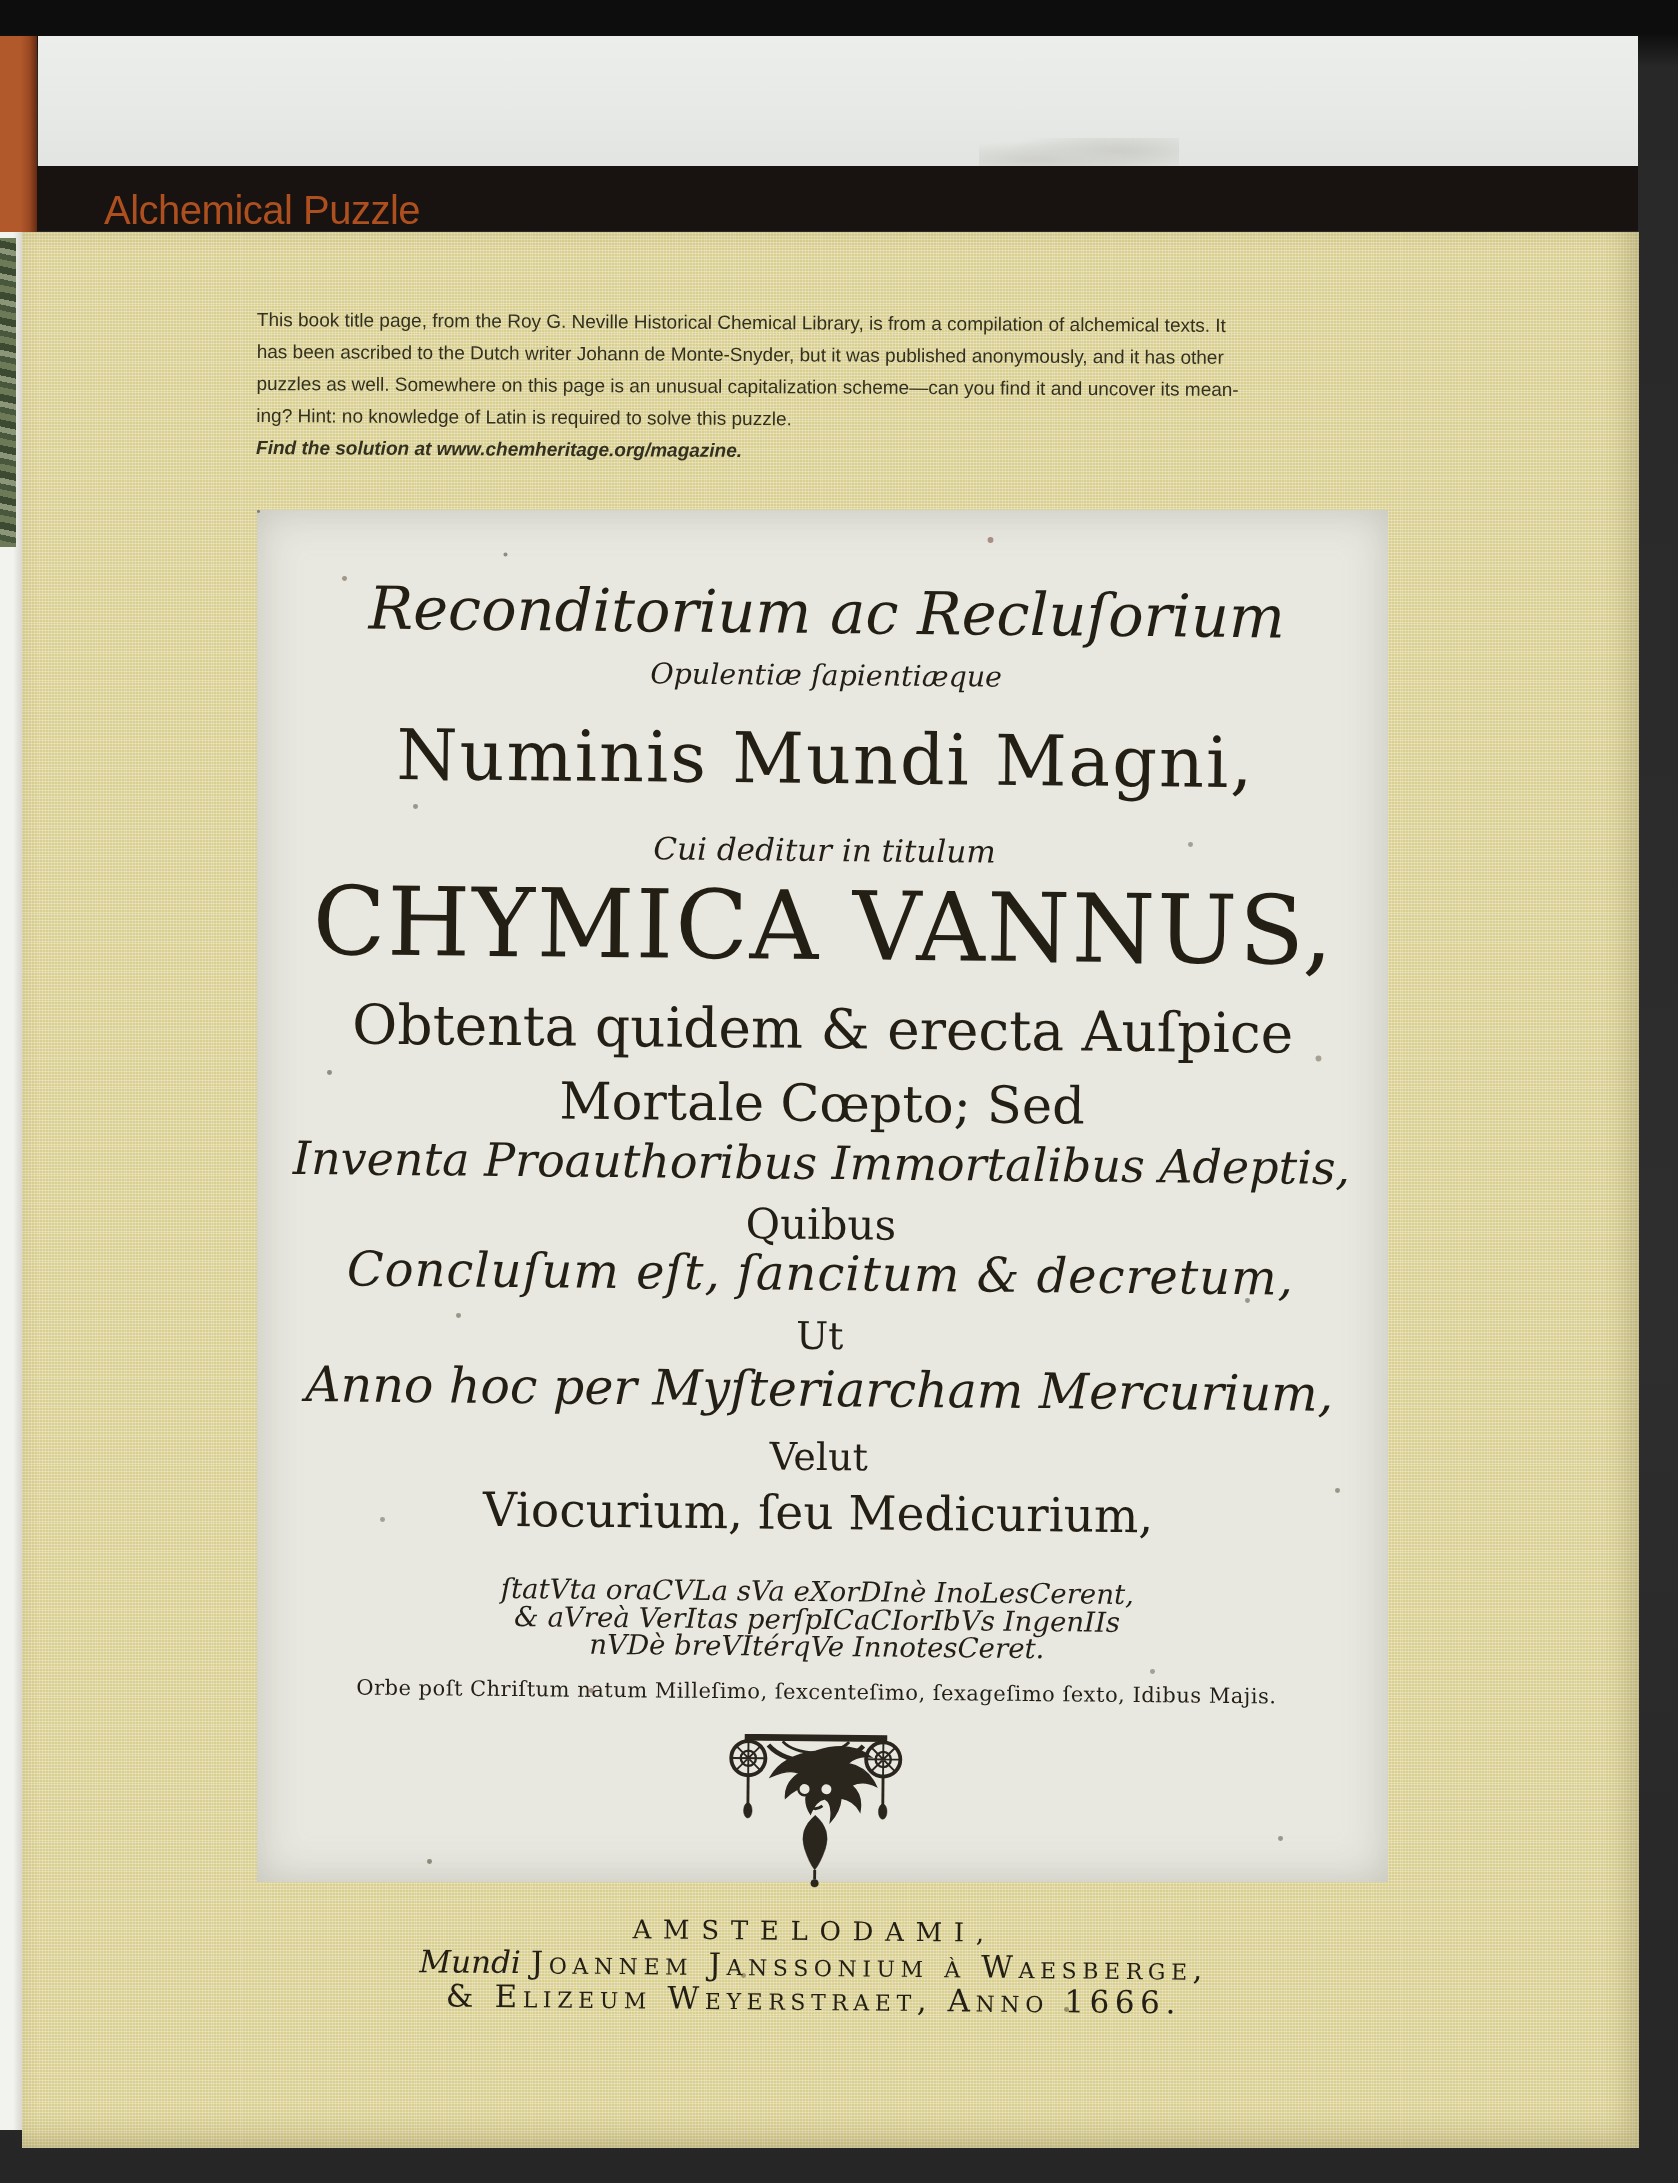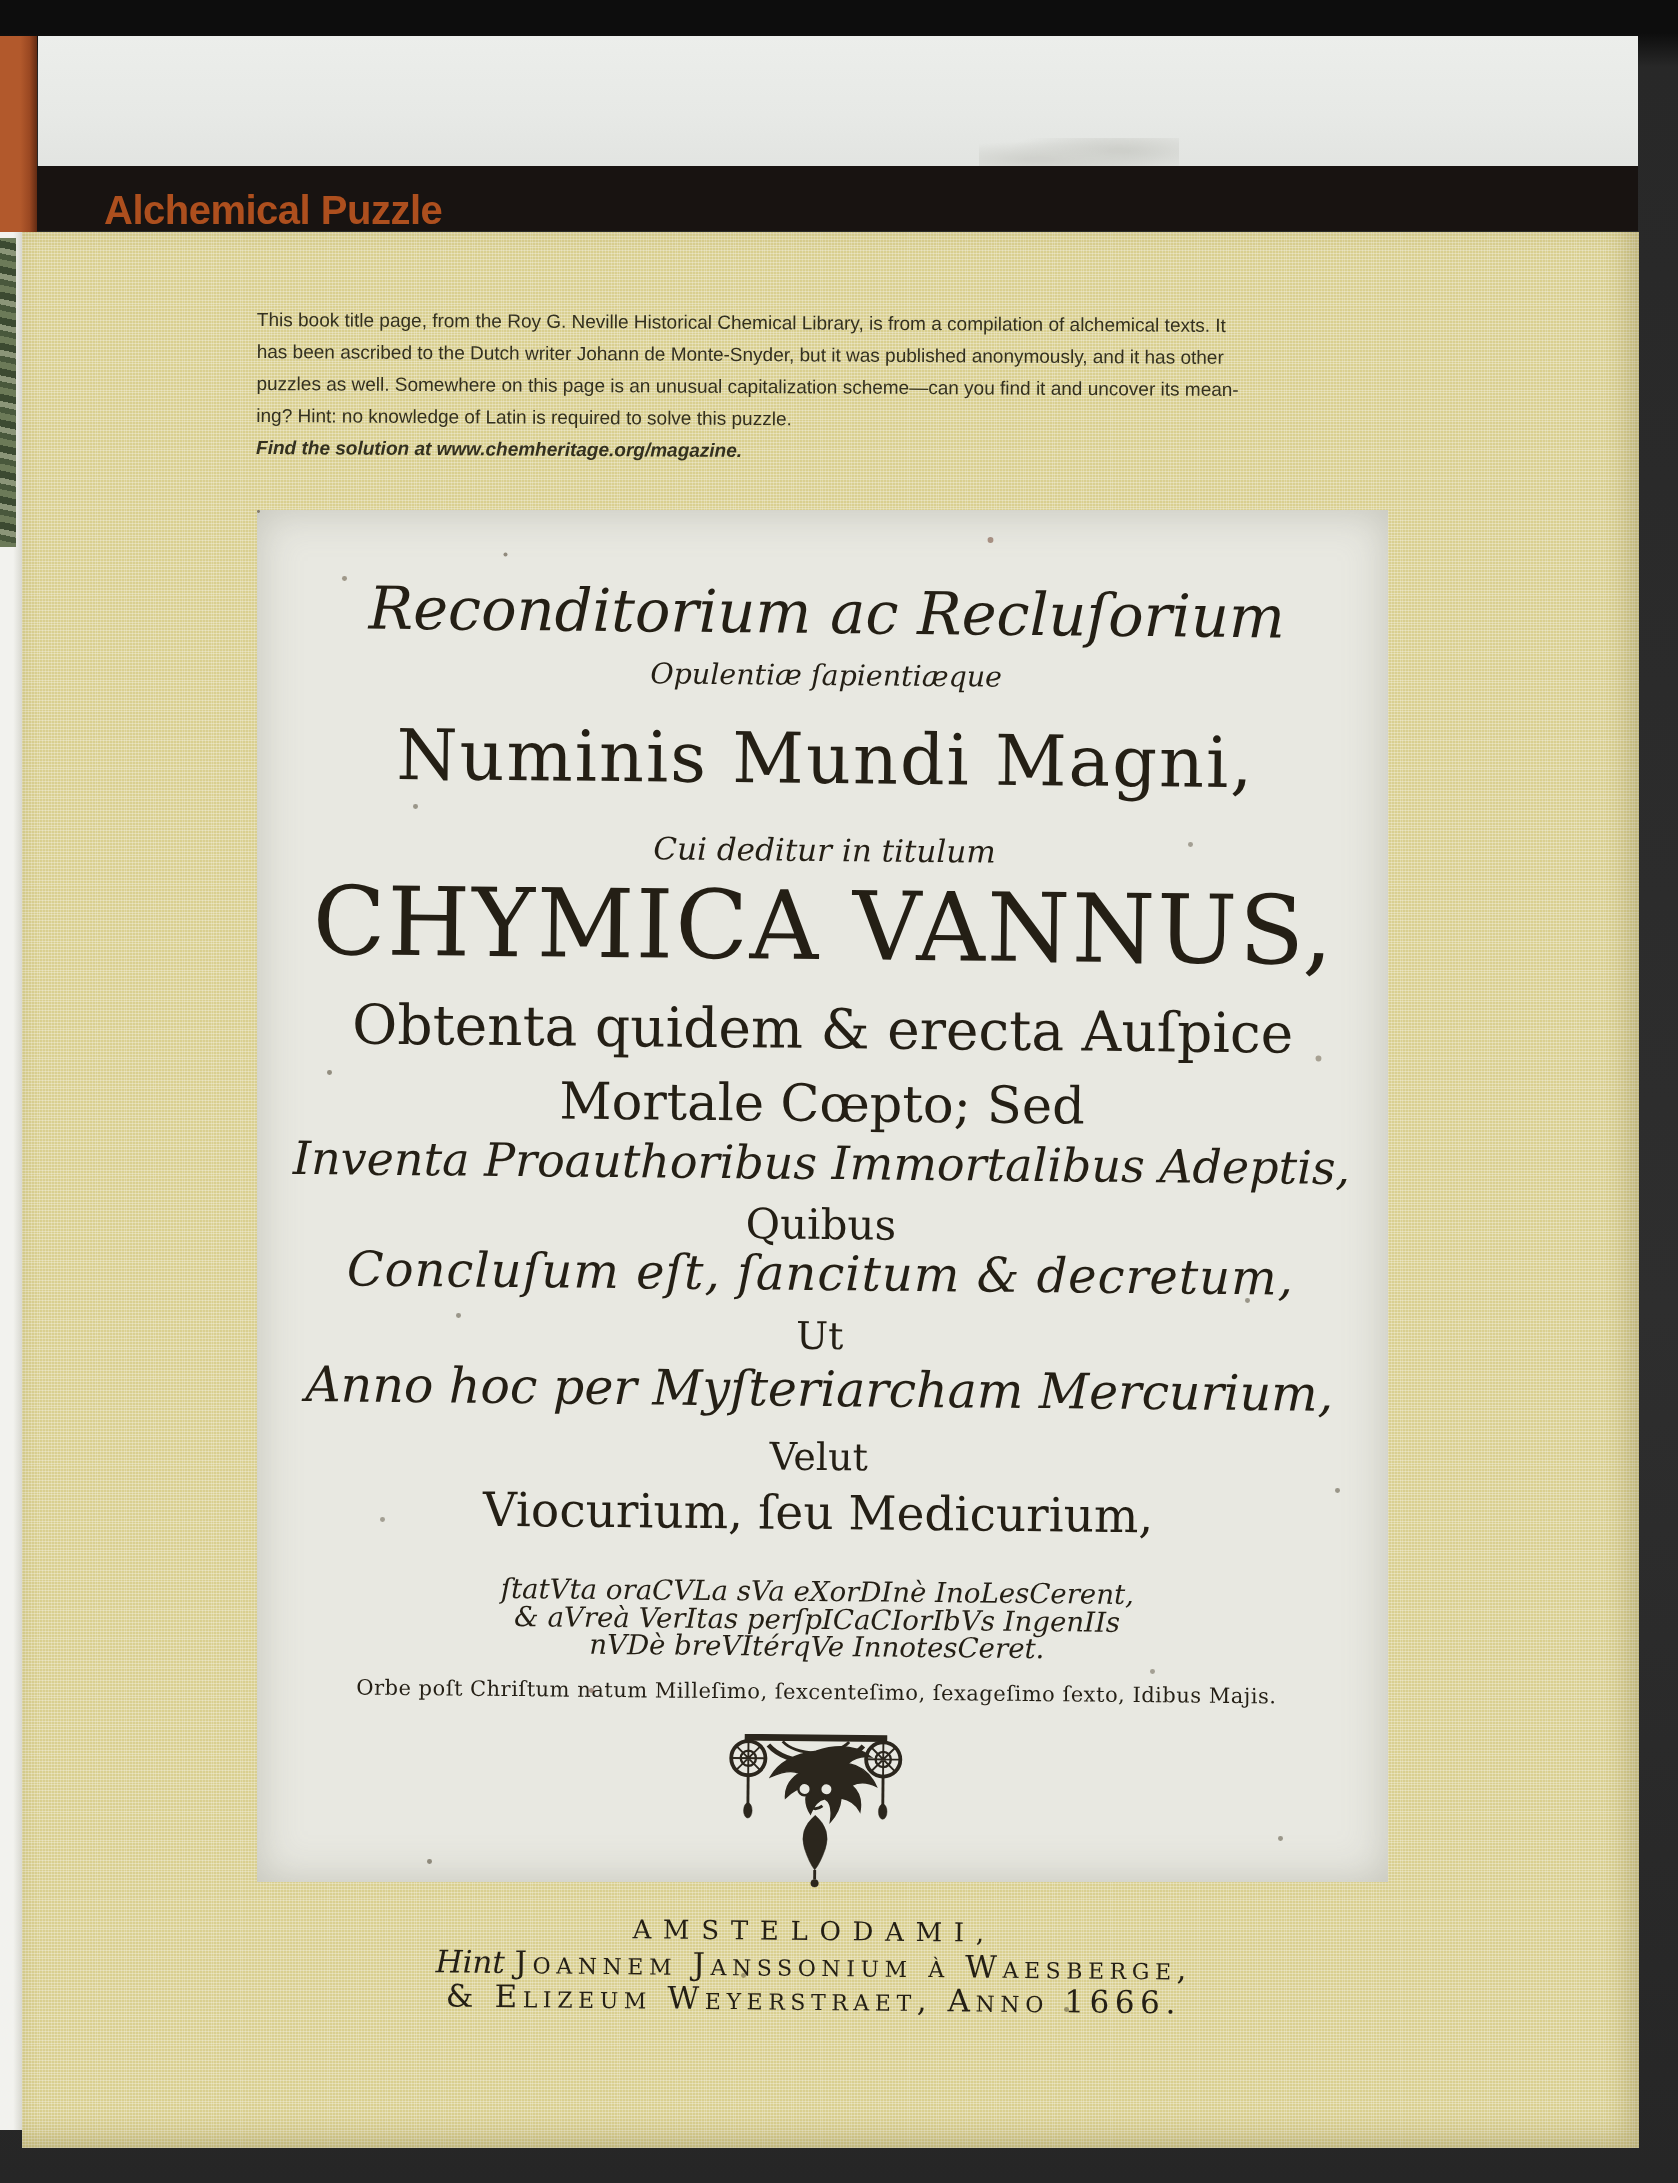--- a/index.html
+++ b/index.html
@@ -13,21 +13,21 @@
               background:linear-gradient(90deg,#b2592c 0 55%,#9a4822 80%,#632b13 100%);}
   .sliver-green{position:absolute;left:0;top:238px;width:16px;height:309px;
               background:repeating-linear-gradient(12deg,#6c7a58 0 6.7px,#49583c 6.7px 12.4px,#8b9578 12.4px 18px,#3c4a31 18px 25px);}
   
   .white-strip{position:absolute;left:38px;top:36px;width:1600px;height:131px;
               background:linear-gradient(180deg,#eceeeb 0,#e7e9e6 60%,#e2e4e1 100%);}
   .smudge{position:absolute;left:941px;top:102px;width:200px;height:43px;opacity:.25;
           background:radial-gradient(ellipse at 30% 50%,#9a9a90 0 8%,transparent 60%),
                      radial-gradient(ellipse at 70% 30%,#8f8f85 0 6%,transparent 55%);}
   .band{position:absolute;left:37px;top:166px;width:1601px;height:65px;background:#181311;}
-  .band-title{position:absolute;left:104px;top:190px;font-size:40px;font-weight:bold;
+  .band-title{position:absolute;left:104px;top:190px;font-size:40px;font-weight:normal;
               letter-spacing:-0.5px;color:#ad4f1e;line-height:1;}
   .tan{position:absolute;left:22px;top:232px;width:1617px;height:1916px;
        background-color:#d9cf90;
        background-image:repeating-linear-gradient(0deg,rgba(255,255,255,.30) 0 1px,transparent 1px 2.9px),
                         repeating-linear-gradient(90deg,rgba(255,255,255,.22) 0 1px,transparent 1px 2.9px);
        box-shadow:inset -10.5px -8.6px 26px rgba(90,80,40,.25);}
   
   .intro{position:absolute;left:257px;top:304px;width:1151px;color:#33301f;
          font-size:19px;line-height:32px;transform:rotate(.35deg);transform-origin:0 0;white-space:nowrap;}
   .intro .find{font-weight:bold;font-style:italic;}
@@ -121,20 +121,20 @@
           <circle cx="243" cy="150" r="13" fill="#e8e8e1" stroke-width="5"></circle>
           <path d="M205 185 q15 12 30 0" stroke-width="6"></path>
           <path d="M220 205 q-35 30 -22 70 q10 30 22 45 q12 -15 22 -45 q13 -40 -22 -70z" fill="#2b261d"></path>
           <path d="M220 320 v20" stroke-width="6"></path>
             <circle cx="220" cy="348" r="8" fill="#2b261d"></circle>
         </svg>
       </div>
 
       <div class="tl" style="top:1408px;font-size:26px;letter-spacing:.45em;">AMSTELODAMI,</div>
       <div class="tl" style="top:1439px;font-size:31px;">
-        <span class="it">Hint </span><span class="sc">Joannem Janssonium à Waesberge,</span>
+        <span class="it">Mundi </span><span class="sc">Joannem Janssonium à Waesberge,</span>
       </div>
       <div class="tl sc" style="top:1473px;font-size:31px;">&amp; Elizeum Weyerstraet, Anno 1666.</div>
     </div>
   </div>
 
 </div>
 
 
 </body></html>

